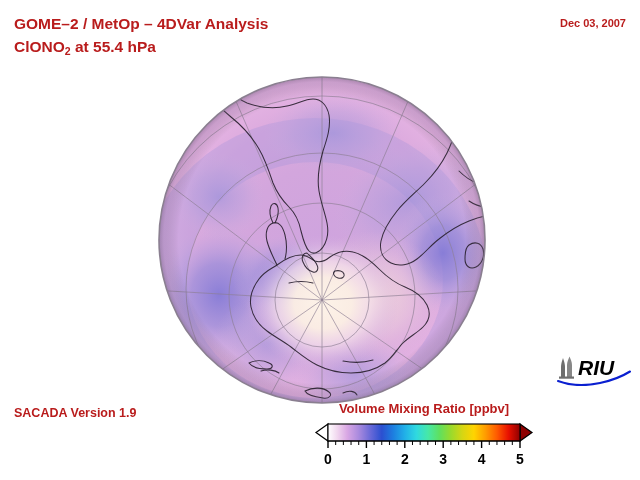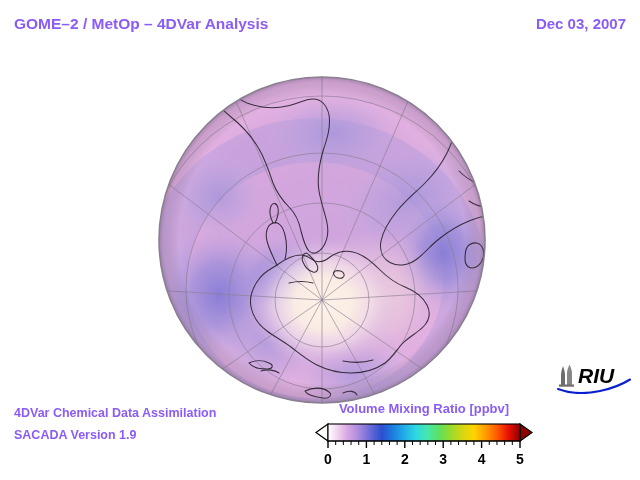--- a/index.html
+++ b/index.html
@@ -7,38 +7,38 @@
     padding: 0;
     background: #ffffff;
   }
   #page {
     position: relative;
     width: 640px;
     height: 480px;
     background: #ffffff;
     overflow: hidden;
     font-family: "Liberation Sans", sans-serif;
-    color: #8b5cf6;
+    color: #b91c1c;
   }
 
   
   .hdr-left {
     position: absolute;
     left: 14px;
     top: 12px;
     font-size: 15.5px;
     font-weight: bold;
     line-height: 23px;
     white-space: nowrap;
   }
   .hdr-right {
     position: absolute;
     right: 14px;
     top: 12px;
-    font-size: 15px;
+    font-size: 11px;
     font-weight: bold;
     line-height: 23px;
     text-align: left;
     white-space: nowrap;
   }
   .hdr-right .l2 { letter-spacing: .2px; }
   sub {
     font-size: .68em;
     vertical-align: -0.28em;
   }
@@ -91,21 +91,21 @@
     font-family: "Liberation Sans", sans-serif;
     font-size: 14px;
     font-weight: bold;
     fill: #000;
   }
 
   
   #riu-logo {
     position: absolute;
     left: 556px;
-    top: 364px;
+    top: 356px;
     width: 78px;
     height: 30px;
     text-align: right;
   }
   #dlr-logo {
     position: absolute;
     left: 560px;
     top: 412px;
     width: 74px;
     height: 50px;
@@ -124,20 +124,21 @@
     fill: #000;
   }
 </style>
 </head>
 <body>
 
 <div id="page">
 
   <div class="hdr-left">
     <div>GOME–2 / MetOp – 4DVar Analysis</div>
+    <div><span>ClONO</span><sub>2</sub><span> at 55.4 hPa</span></div>
   </div>
 
   <div class="hdr-right">
     <div>Dec 03, 2007</div>
   </div>
 
   <div id="globe-wrap">
     <svg width="330" height="330" viewBox="0 0 330 330">
       <defs>
         <clipPath id="diskClip">
@@ -286,21 +287,20 @@
         </g>
 
         <circle cx="165" cy="165" r="163" fill="url(#limbShade)"></circle>
       </g>
 
       <circle cx="165" cy="165" r="163" fill="none" stroke="#8a7f90" stroke-width="1.6"></circle>
     </svg>
   </div>
 
   <div class="footer-text">
-    <div>4DVar Chemical Data Assimilation</div>
     <div>SACADA Version 1.9</div>
   </div>
 
   <div id="cbar-block">
     <div id="cbar-title">Volume Mixing Ratio [ppbv]</div>
     <svg id="cbar-svg" width="228" height="52" viewBox="0 0 228 52">
       <defs>
         <linearGradient id="cbGrad" x1="0" y1="0" x2="1" y2="0">
             <stop offset="0%" stop-color="#ffffff"></stop>
             <stop offset="5%" stop-color="#f0d5ee"></stop>

